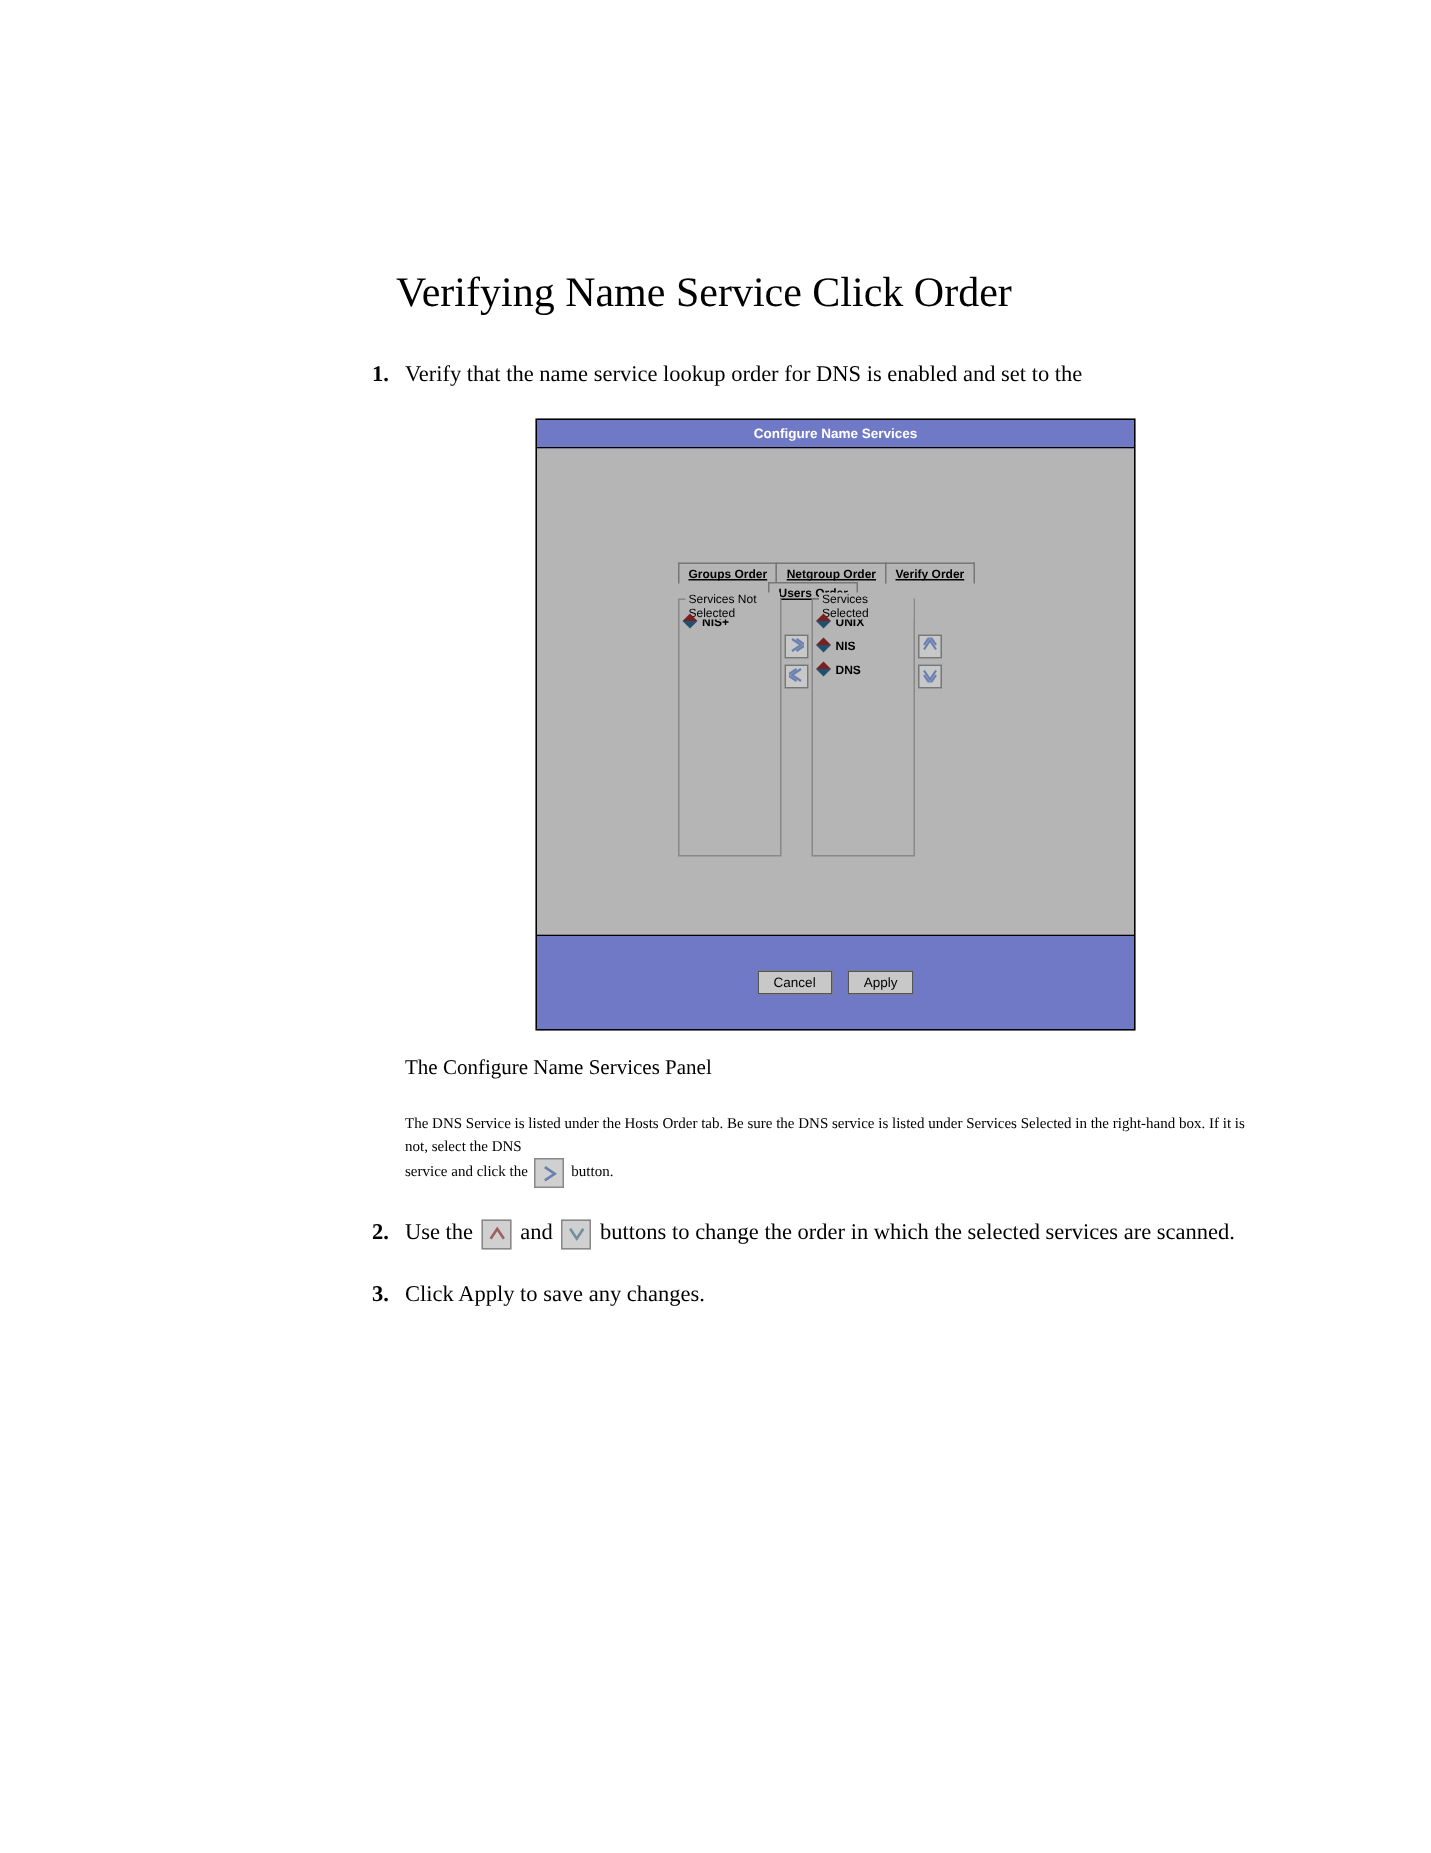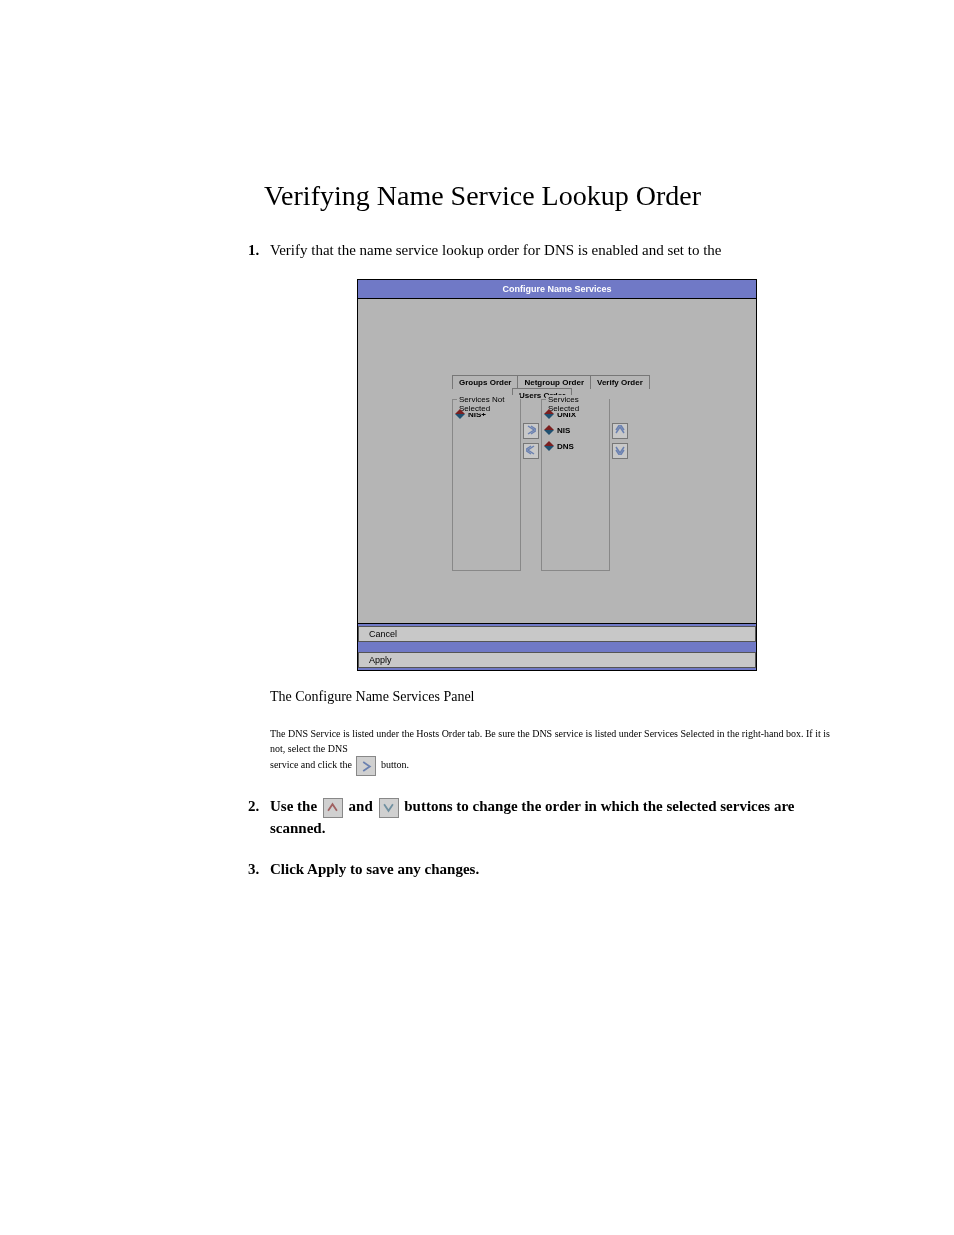--- a/index.html
+++ b/index.html
@@ -62,20 +62,21 @@
   }
   .panel-body {
     height: 324px;
     position: relative;
     background: #b5b5b5;
   }
   .tabs-area {
     position: absolute;
     left: 94px;
     top: 76px;
+    text-decoration: underline;
   }
   .tab-row {
     display: flex;
     font: 700 8px Arial, sans-serif;
   }
   .tab {
     padding: 2px 6px;
     background: #b5b5b5;
     border: 1px solid #777;
     border-bottom: none;
@@ -153,26 +154,25 @@
     background: #c8c8c8;
     border: 1px solid #777;
     box-sizing: border-box;
     display: flex;
     align-items: center;
     justify-content: center;
   }
   .icon-btn svg { width: 10px; height: 10px; }
   .panel-footer {
     background: #7079c6;
-    padding: 2px 0;
+    padding: 23px 0;
     border-top: 1px solid #000;
     display: flex;
     justify-content: center;
     gap: 10px;
-    flex-direction: column;
   }
   .footer-btn {
     font: 400 9px Arial, sans-serif;
     background: #c8c8c8;
     border: 1px solid #555;
     padding: 2px 10px;
   }
   .figcaption {
     text-align: left;
     font-size: 14px;
@@ -187,27 +187,27 @@
     display: inline-flex;
     width: 18px; height: 18px;
     background: #d0d0d0;
     border: 1px solid #888;
     vertical-align: middle;
     align-items: center;
     justify-content: center;
     margin: 0 2px;
   }
   .inline-icon svg { width: 11px; height: 11px; }
-  ol > li.step2, ol > li.step3 { font-weight:700; }
+  ol > li.step2, ol > li.step3 { font-weight:400; }
 </style>
 </head>
 <body>
 
 <div class="page">
-  <h1>Verifying Name Service Lookup Order</h1>
+  <h1>Verifying Name Service Click Order</h1>
 
   <ol>
     <li>
       <span class="step1-text">Verify that the name service lookup order for DNS is enabled and set to the</span><br>
 
       <div class="figure">
         <div class="panel">
           <div class="panel-title">Configure Name Services</div>
           <div class="panel-body">
 

